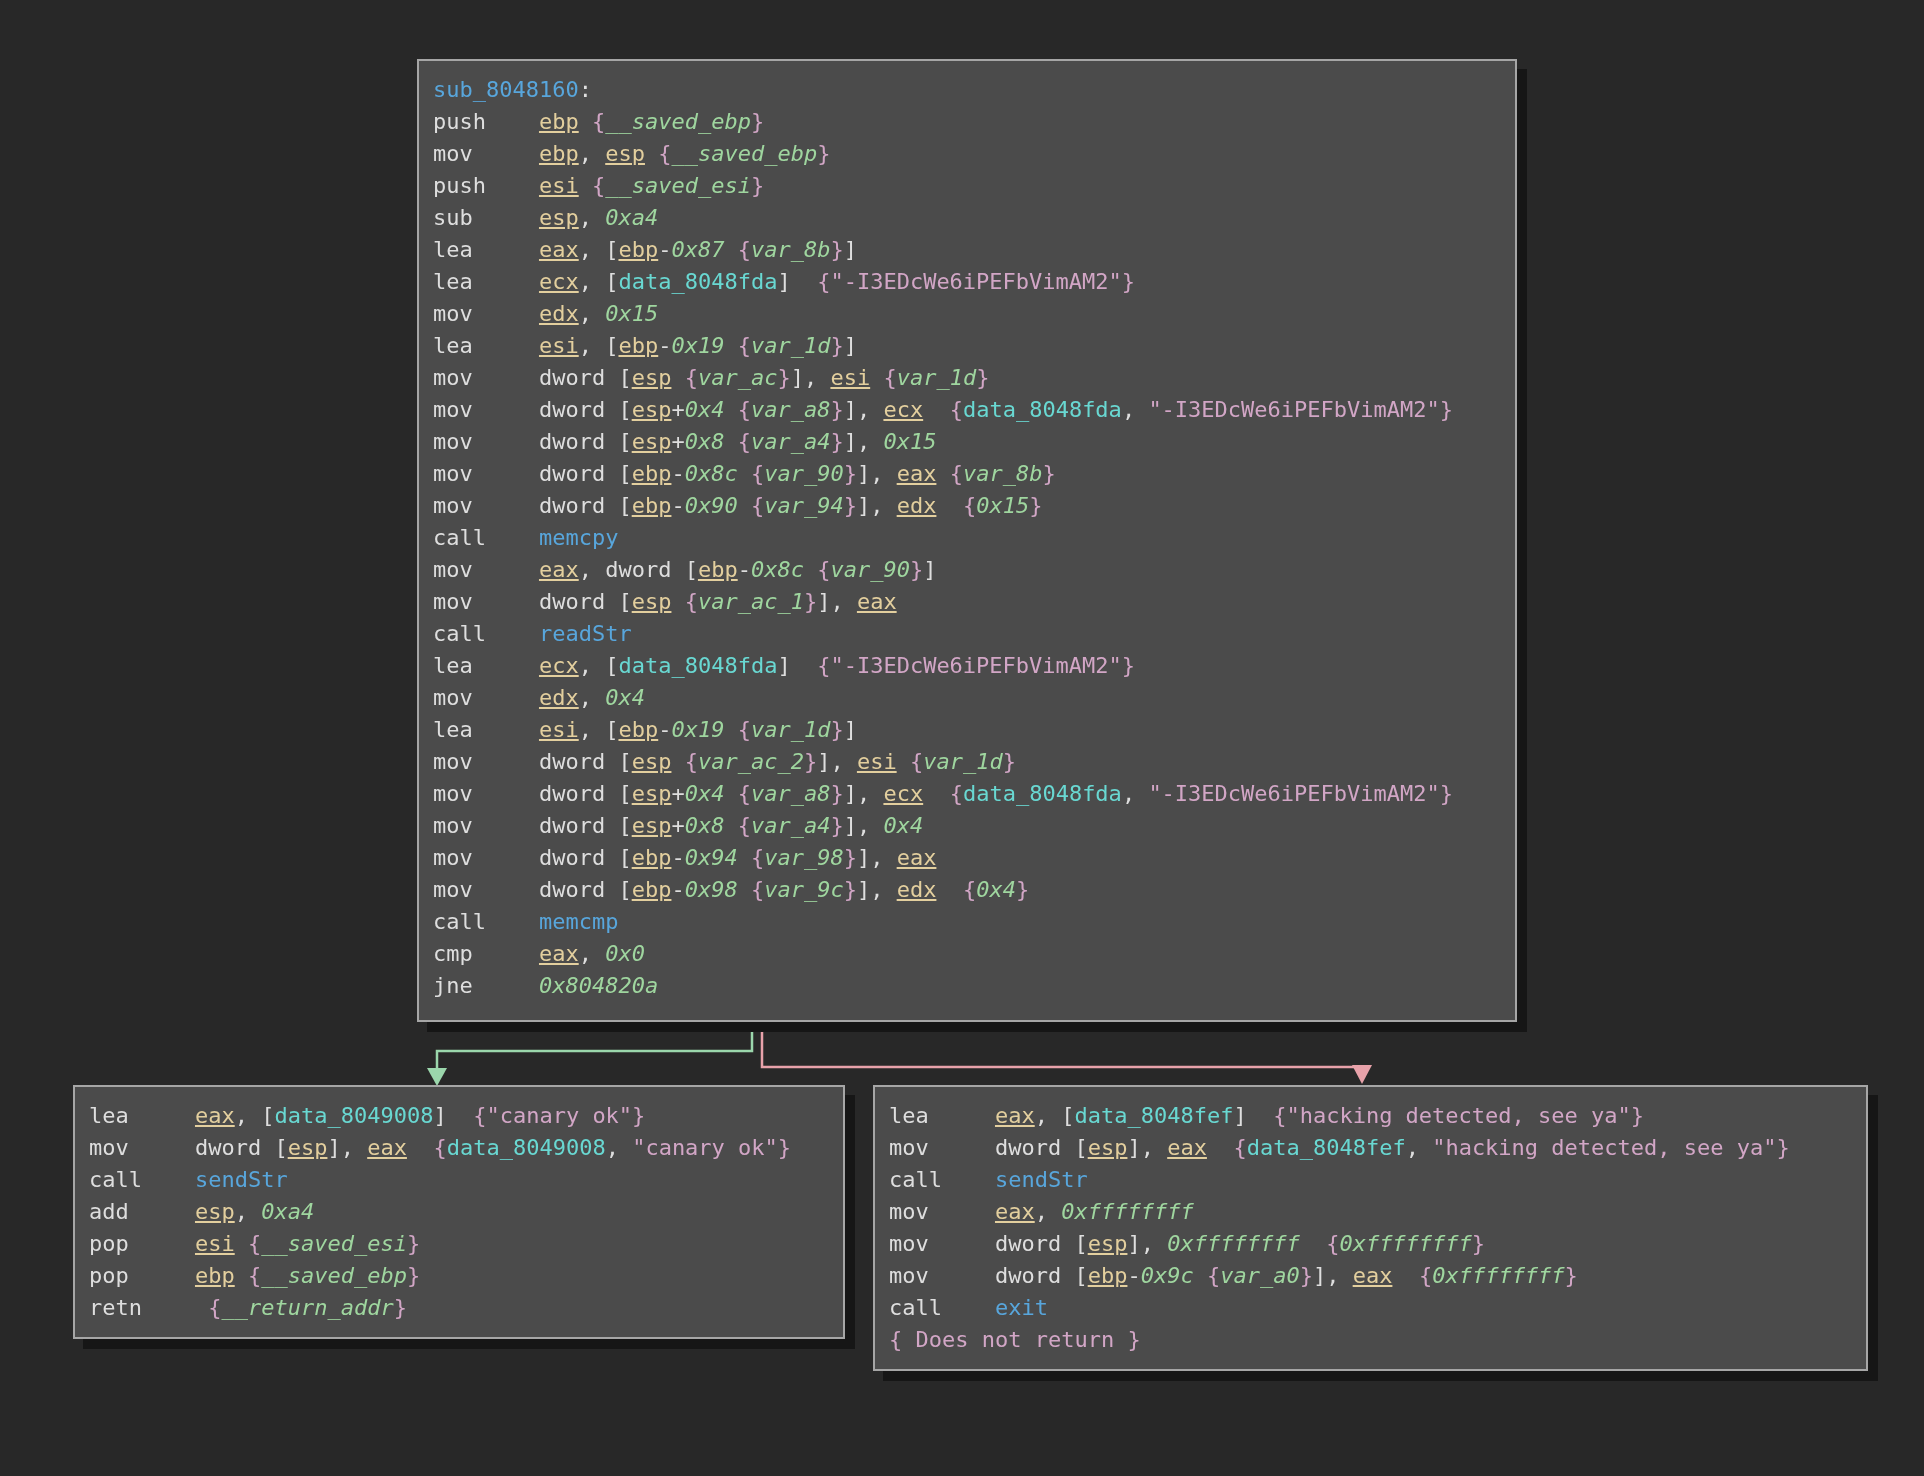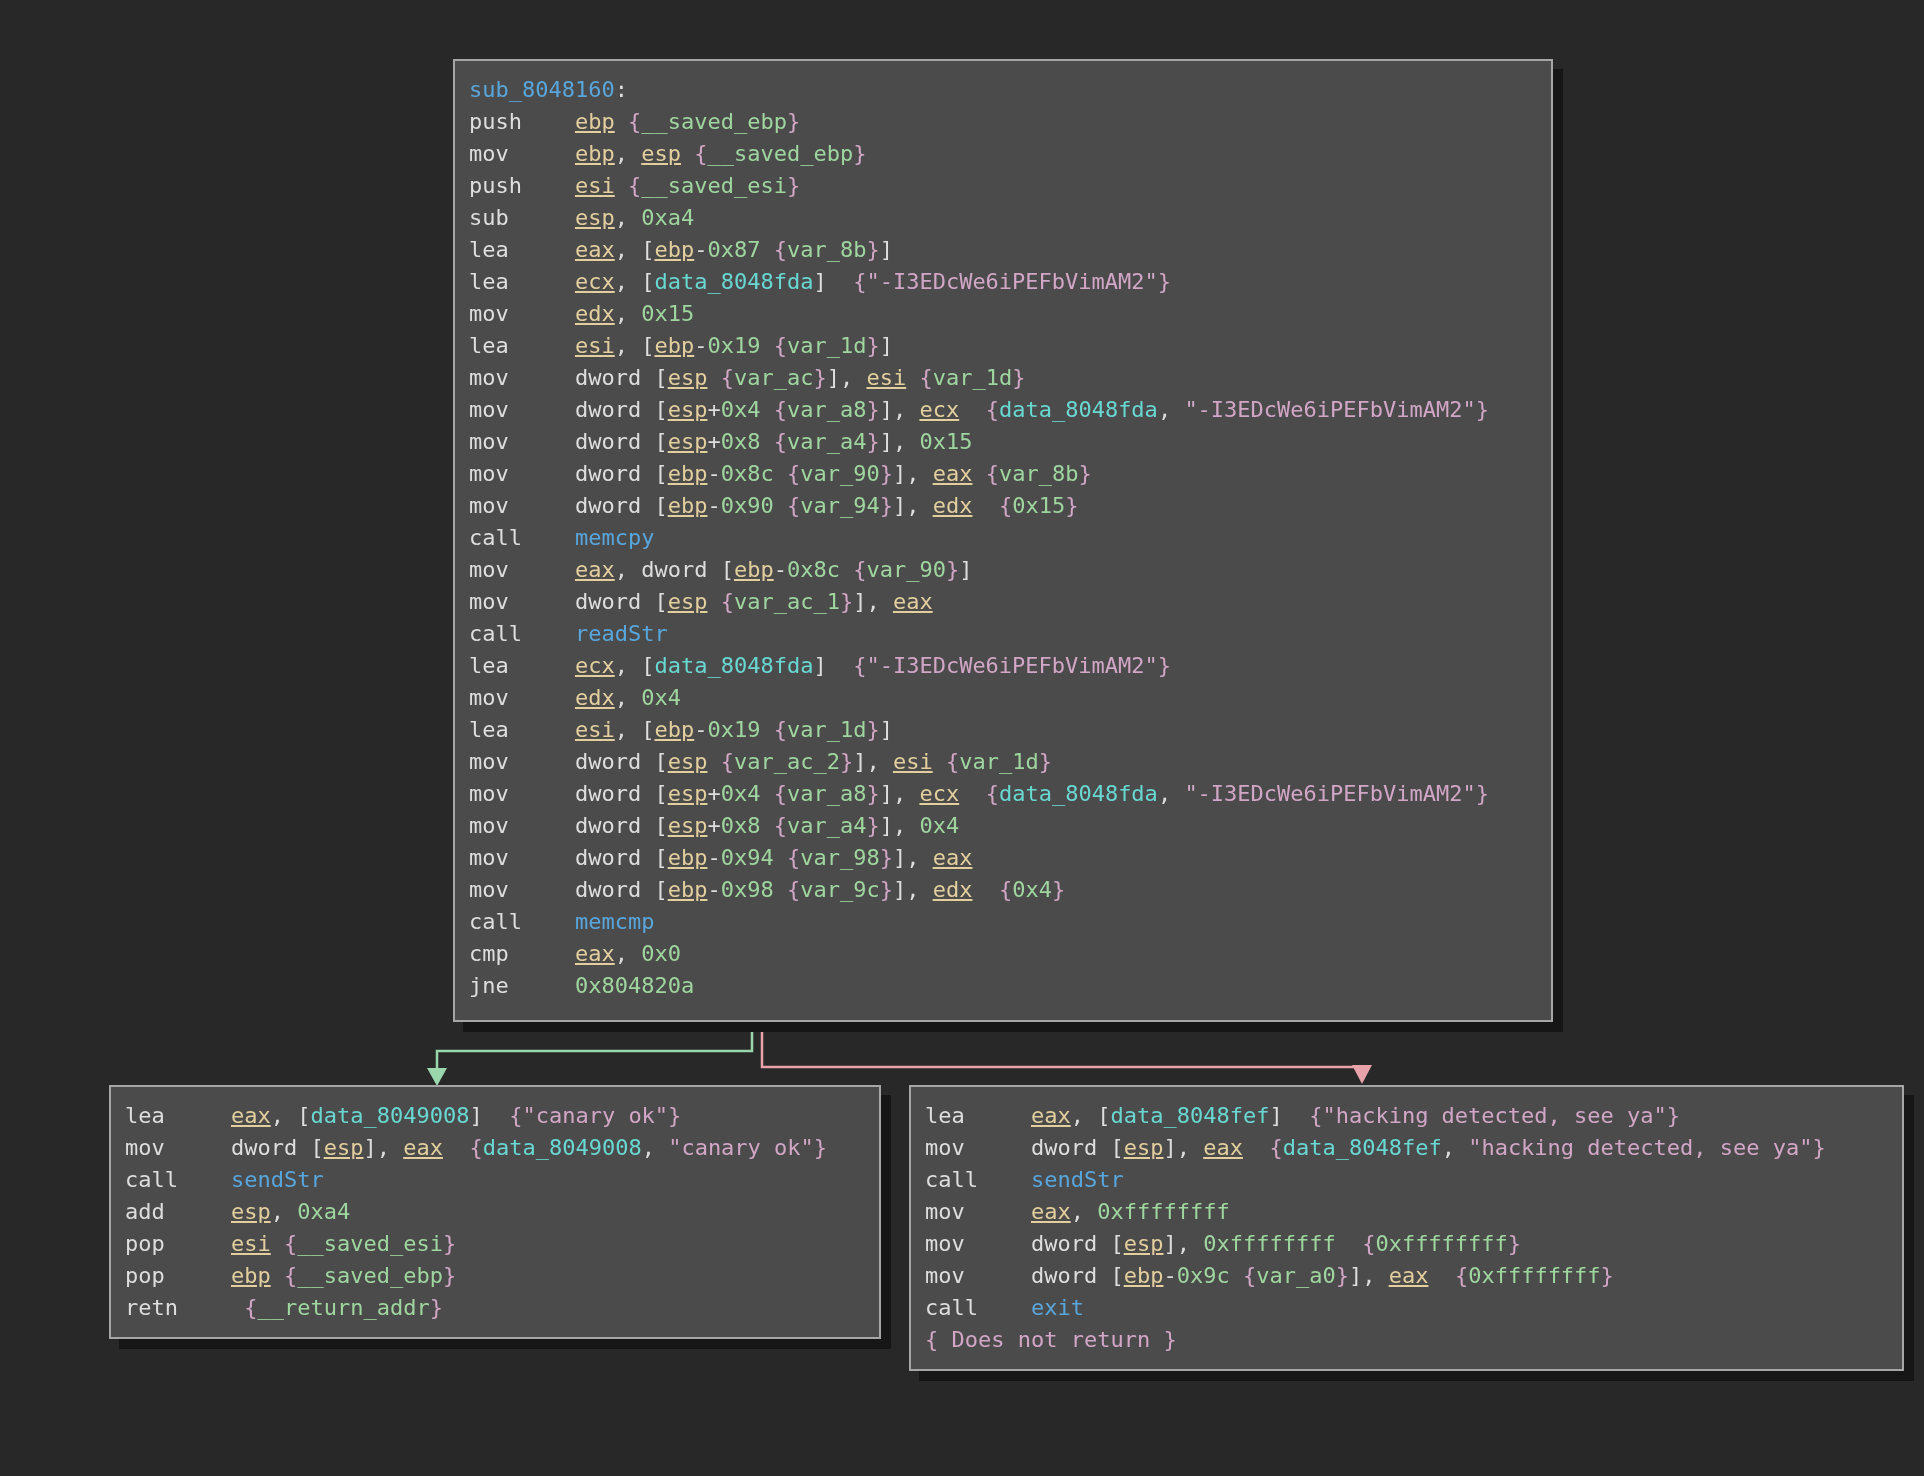--- a/index.html
+++ b/index.html
@@ -10,29 +10,28 @@
   }
   .block{
     position:absolute;box-sizing:border-box;
     background:var(--block-bg,#4b4b4b);
     border:2px solid var(--block-border,#a6a6a6);
     box-shadow:10px 10px 0 var(--shadow,#161616);
     padding:13px 11px 16px 14px;
     white-space:pre;
     font-size:22px;line-height:32px;
     color:var(--tok-white,#dedede);
-    margin-left:36px;
   }
   #block-entry{left:417px;top:59px;width:1100px;height:963px;}
   #block-true{left:73px;top:1085px;width:772px;height:254px;}
   #block-false{left:873px;top:1085px;width:995px;height:286px;}
   .line{height:32px;}
   .t-w{color:var(--tok-white,#dedede);}
   .t-y{color:var(--tok-register,#e3cf9e);text-decoration:underline;}
-  .t-g{color:var(--tok-number,#9fd69f);}
+  .t-g{color:var(--tok-number,#9fd69f);font-style:italic;}
   .t-c{color:var(--tok-symbol,#69d8d2);}
   .t-p{color:var(--tok-string,#d2a6c6);}
   .t-b{color:var(--tok-call,#58a6dc);}
   #edge-layer{position:absolute;left:0;top:0;width:1924px;height:1476px;pointer-events:none;}
 </style>
 </head>
 <body>
 
 <svg id="edge-layer" viewBox="0 0 1924 1476" xmlns="http://www.w3.org/2000/svg">
   <g>

